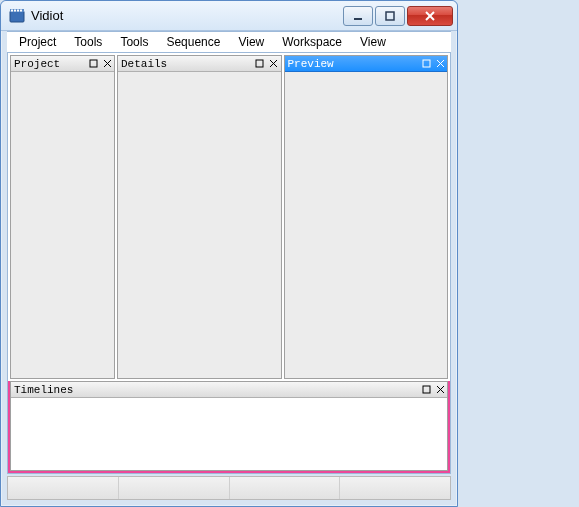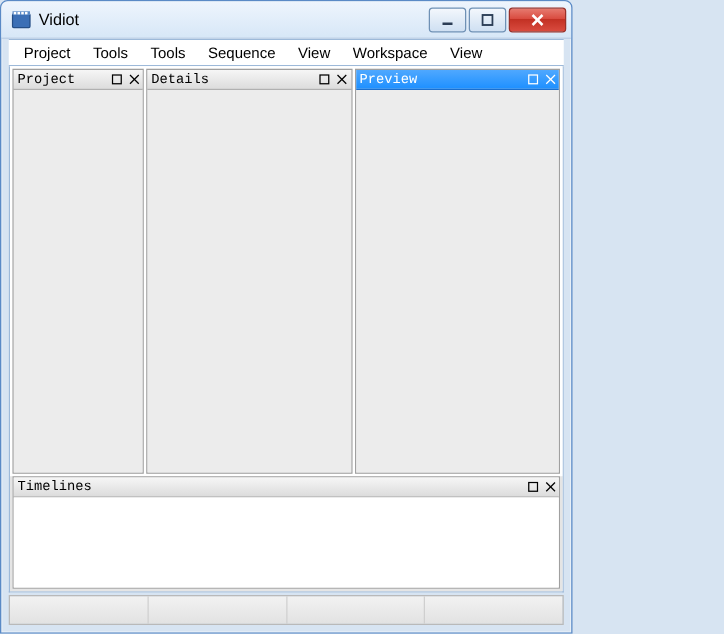--- a/index.html
+++ b/index.html
@@ -121,21 +121,21 @@
     display:flex; align-items:center; justify-content:center;
     cursor: default;
   }
   .panel-body {
     flex: 1;
     background: #ececec;
   }
   .lower-row {
     height: 92px;
     padding: 0 2px 2px 2px;
-    background:#e5e5e5;
+    background:#ec4899;
   }
   .timelines-panel {
     height: 100%;
     border: 1px solid #a0a0a0;
     display:flex; flex-direction:column;
     background:#fff;
   }
   .timelines-body { flex:1; background:#fff; }
   .statusbar {
     height: 24px;

